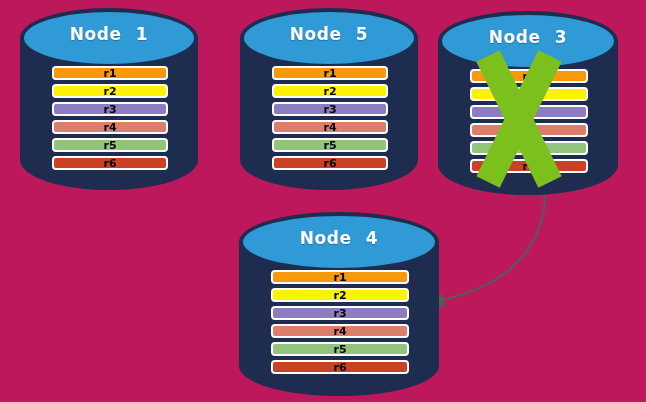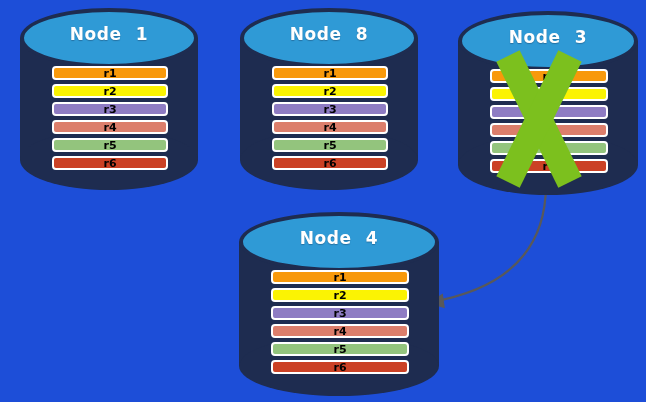--- a/index.html
+++ b/index.html
@@ -85,21 +85,21 @@
   }
   .cross line {
     stroke: var(--failure-cross);
     stroke-width: 26;
     stroke-linecap: butt;
   }
 </style>
 </head>
 <body>
 
-<div class="canvas" style="background: #1d4ed8;">
+<div class="canvas" style="background: #be185d;">
 
   <svg class="arrow-layer" viewBox="0 0 646 402" xmlns="http://www.w3.org/2000/svg">
     <path class="arrow-stroke" d="M 546 186 Q 545 282 431 302" fill="none" stroke-width="2.2" stroke="#595959"></path>
     <polygon class="arrow-head" points="428,303 442.8,293.4 444.8,308.2" fill="#595959"></polygon>
   </svg>
 
   <div id="nodes">
       <div class="node" style="left: 20px; top: 8px; width: 178px; height: 182px;">
       <div class="cyl-body"></div>
       <div class="cyl-bottom"></div>
@@ -124,44 +124,44 @@
           <div class="record" style="background: rgb(203, 65, 37);">
       <span class="record-label">r6</span>
     </div>
         </div>
 
     </div>
       <div class="node" style="left: 240px; top: 8px; width: 178px; height: 182px;">
       <div class="cyl-body"></div>
       <div class="cyl-bottom"></div>
       <div class="cyl-top"></div>
-      <div class="node-label">Node 8</div>
-      <div class="records">
-          <div class="record" style="background: rgb(248, 153, 11);">
-      <span class="record-label">r1</span>
-    </div>
-          <div class="record" style="background: rgb(251, 243, 3);">
-      <span class="record-label">r2</span>
-    </div>
-          <div class="record" style="background: rgb(142, 124, 195);">
-      <span class="record-label">r3</span>
-    </div>
-          <div class="record" style="background: rgb(220, 126, 107);">
-      <span class="record-label">r4</span>
-    </div>
-          <div class="record" style="background: rgb(147, 196, 125);">
-      <span class="record-label">r5</span>
-    </div>
-          <div class="record" style="background: rgb(203, 65, 37);">
-      <span class="record-label">r6</span>
-    </div>
-        </div>
-
-    </div>
-      <div class="node" style="left: 458px; top: 11px; width: 180px; height: 184px;">
+      <div class="node-label">Node 5</div>
+      <div class="records">
+          <div class="record" style="background: rgb(248, 153, 11);">
+      <span class="record-label">r1</span>
+    </div>
+          <div class="record" style="background: rgb(251, 243, 3);">
+      <span class="record-label">r2</span>
+    </div>
+          <div class="record" style="background: rgb(142, 124, 195);">
+      <span class="record-label">r3</span>
+    </div>
+          <div class="record" style="background: rgb(220, 126, 107);">
+      <span class="record-label">r4</span>
+    </div>
+          <div class="record" style="background: rgb(147, 196, 125);">
+      <span class="record-label">r5</span>
+    </div>
+          <div class="record" style="background: rgb(203, 65, 37);">
+      <span class="record-label">r6</span>
+    </div>
+        </div>
+
+    </div>
+      <div class="node" style="left: 438px; top: 11px; width: 180px; height: 184px;">
       <div class="cyl-body"></div>
       <div class="cyl-bottom"></div>
       <div class="cyl-top"></div>
       <div class="node-label">Node 3</div>
       <div class="records">
           <div class="record" style="background: rgb(248, 153, 11);">
       <span class="record-label">r1</span>
     </div>
           <div class="record" style="background: rgb(251, 243, 3);">
       <span class="record-label">r2</span>

